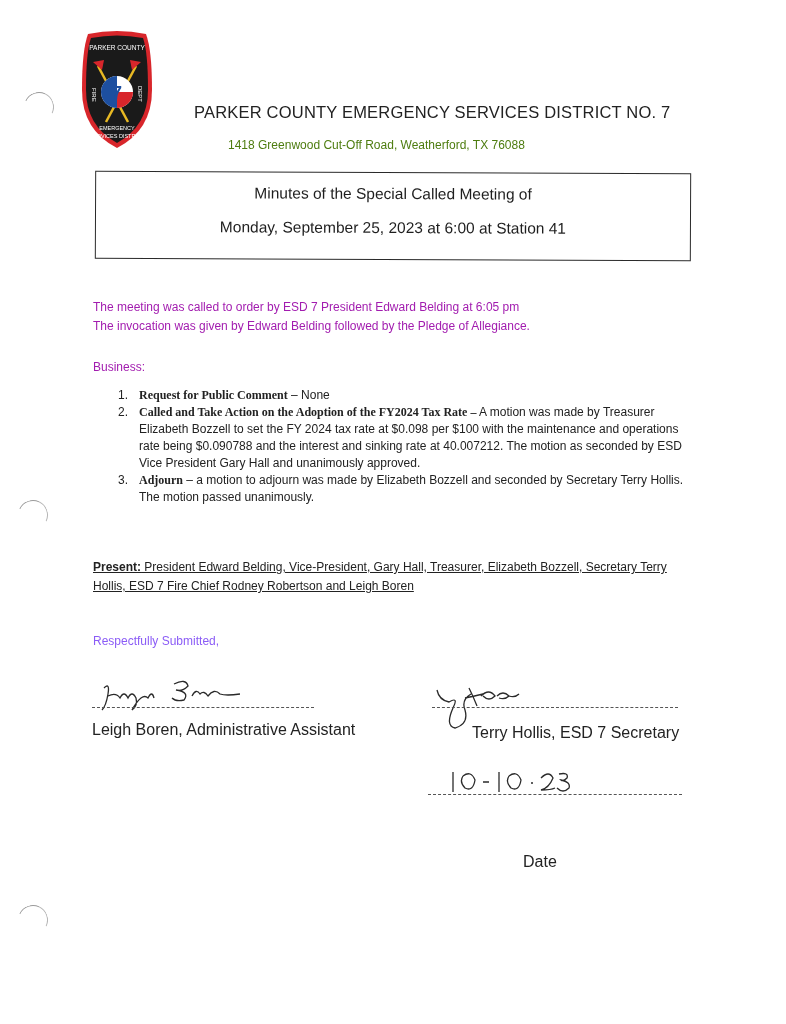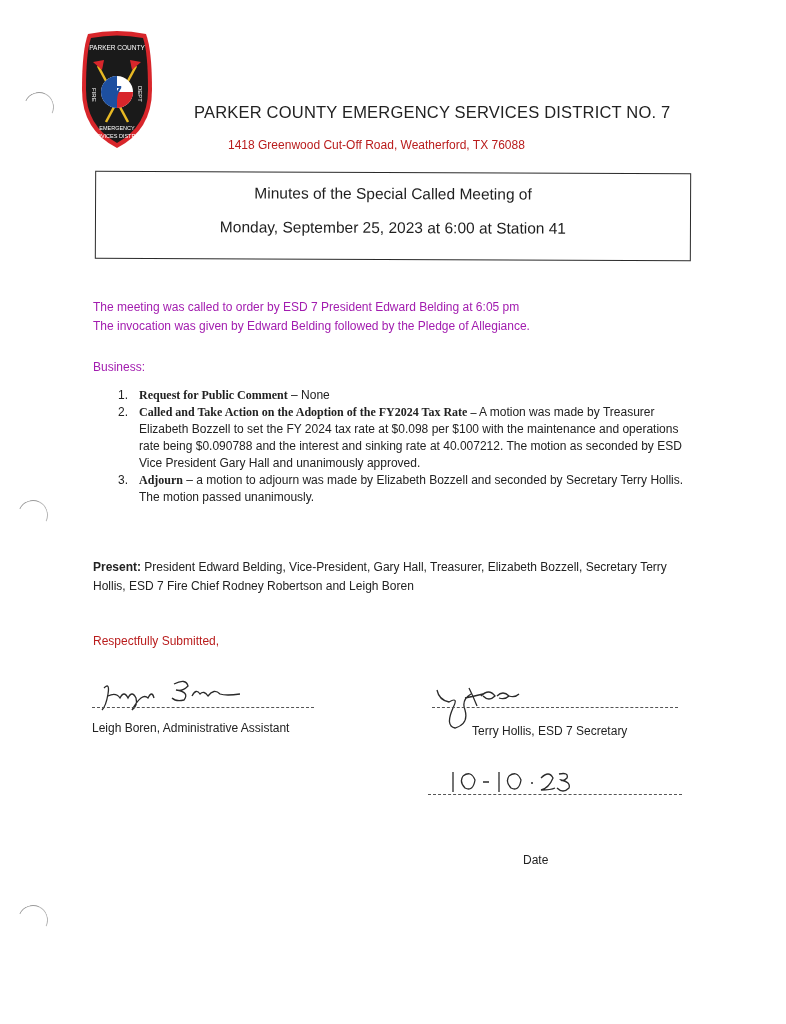--- a/index.html
+++ b/index.html
@@ -7,36 +7,36 @@
     width: 786px; height: 1024px; position: relative; overflow: hidden;
     font-family: "Liberation Sans", "DejaVu Sans", sans-serif;
     color: #1e1e1e;
   }
   .punch { position: absolute; width: 28px; height: 28px; border-radius: 50%;
     border-top: 1.5px solid #9a9a9a; border-right: 1.5px solid #b5b5b5;
     border-left: 1.5px solid transparent; border-bottom: 1.5px solid transparent;
     transform: rotate(-20deg); }
   .logo { position: absolute; left: 80px; top: 30px; width: 74px; height: 120px; }
   .org-name { position: absolute; left: 194px; top: 103px; font-size: 16.5px; letter-spacing: 0.2px; color: #222; text-align: center; }
-  .org-address { position: absolute; left: 228px; top: 138px; font-size: 12px; color: #b91c1c; }
+  .org-address { position: absolute; left: 228px; top: 138px; font-size: 12px; color: #4d7c0f; }
   .title-box { position: absolute; left: 95px; top: 172px; width: 596px; height: 88px;
     border: 1.5px solid #2a2a2a; box-sizing: border-box; transform: rotate(0.25deg); }
   .title-line1 { position: absolute; left: 0; right: 0; top: 12px; text-align: center; font-size: 15.5px; }
   .title-line2 { position: absolute; left: 0; right: 0; top: 46px; text-align: center; font-size: 15.5px; }
   .p { position: absolute; left: 93px; font-size: 12px; color: #a21caf; }
   .list { position: absolute; left: 118px; top: 387px; width: 575px; font-size: 12px; line-height: 17px; color: #222; }
   .li { display: flex; margin-bottom: 0; }
   .li .num { width: 21px; flex: none; }
   .li .body { flex: 1; }
   .li b { font-weight: bold; font-family: Liberation Serif, serif; }
-  .present { position: absolute; left: 93px; top: 558px; width: 600px; font-size: 12px; line-height: 19px; color: #222; }
+  .present { position: absolute; left: 93px; top: 558px; width: 600px; font-size: 12px; line-height: 19px; color: #222; text-decoration: underline; }
   .present b { font-weight: bold; }
-  .submitted { position: absolute; left: 93px; top: 634px; font-size: 12px; color: #b91c1c; }
+  .submitted { position: absolute; left: 93px; top: 634px; font-size: 12px; color: #8b5cf6; }
   .sig-line { position: absolute; border-top: 1px dashed #555; height: 0; }
-  .sig-caption { position: absolute; font-size: 12px; color: #222; }
+  .sig-caption { position: absolute; font-size: 16px; color: #222; }
   .handwriting { position: absolute; }
 </style>
 </head>
 <body>
 
 <div class="punch" style="left:24px; top:92px;"></div>
 <div class="punch" style="left:18px; top:500px;"></div>
 <div class="punch" style="left:18px; top:905px;"></div>
 
 <div class="logo">

